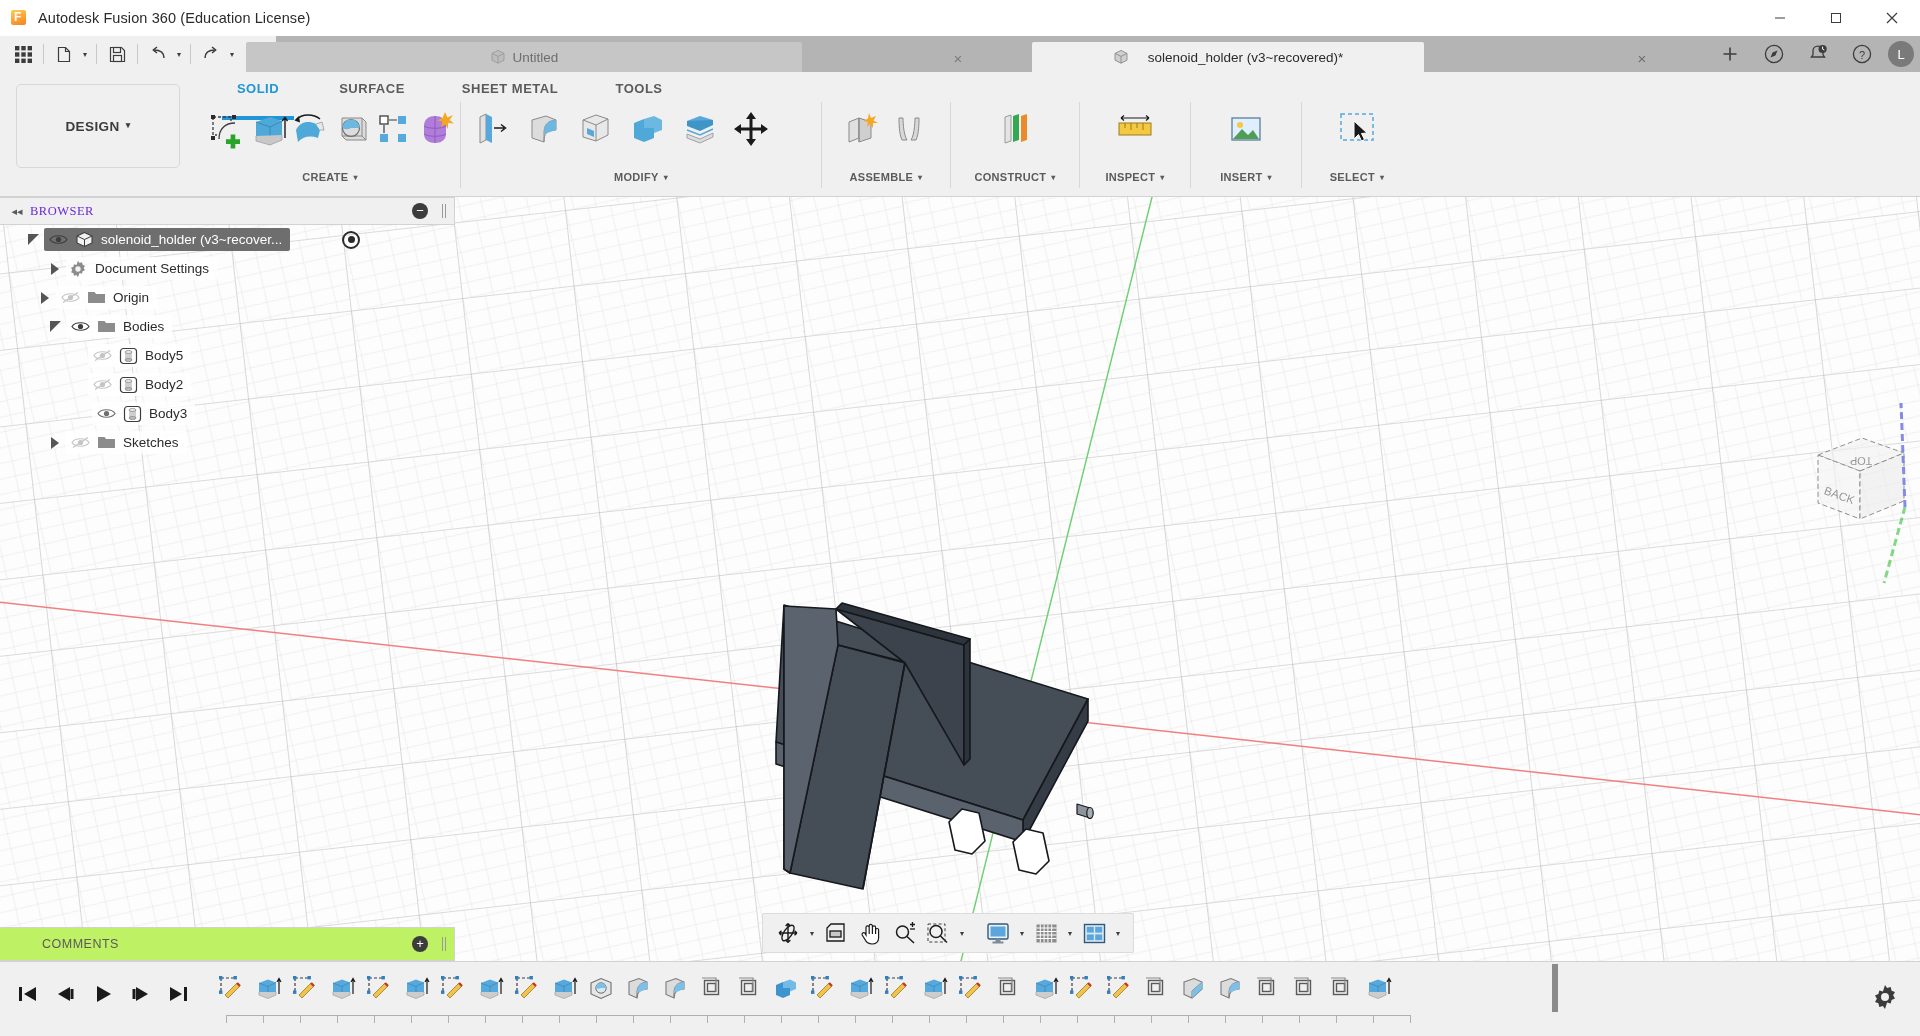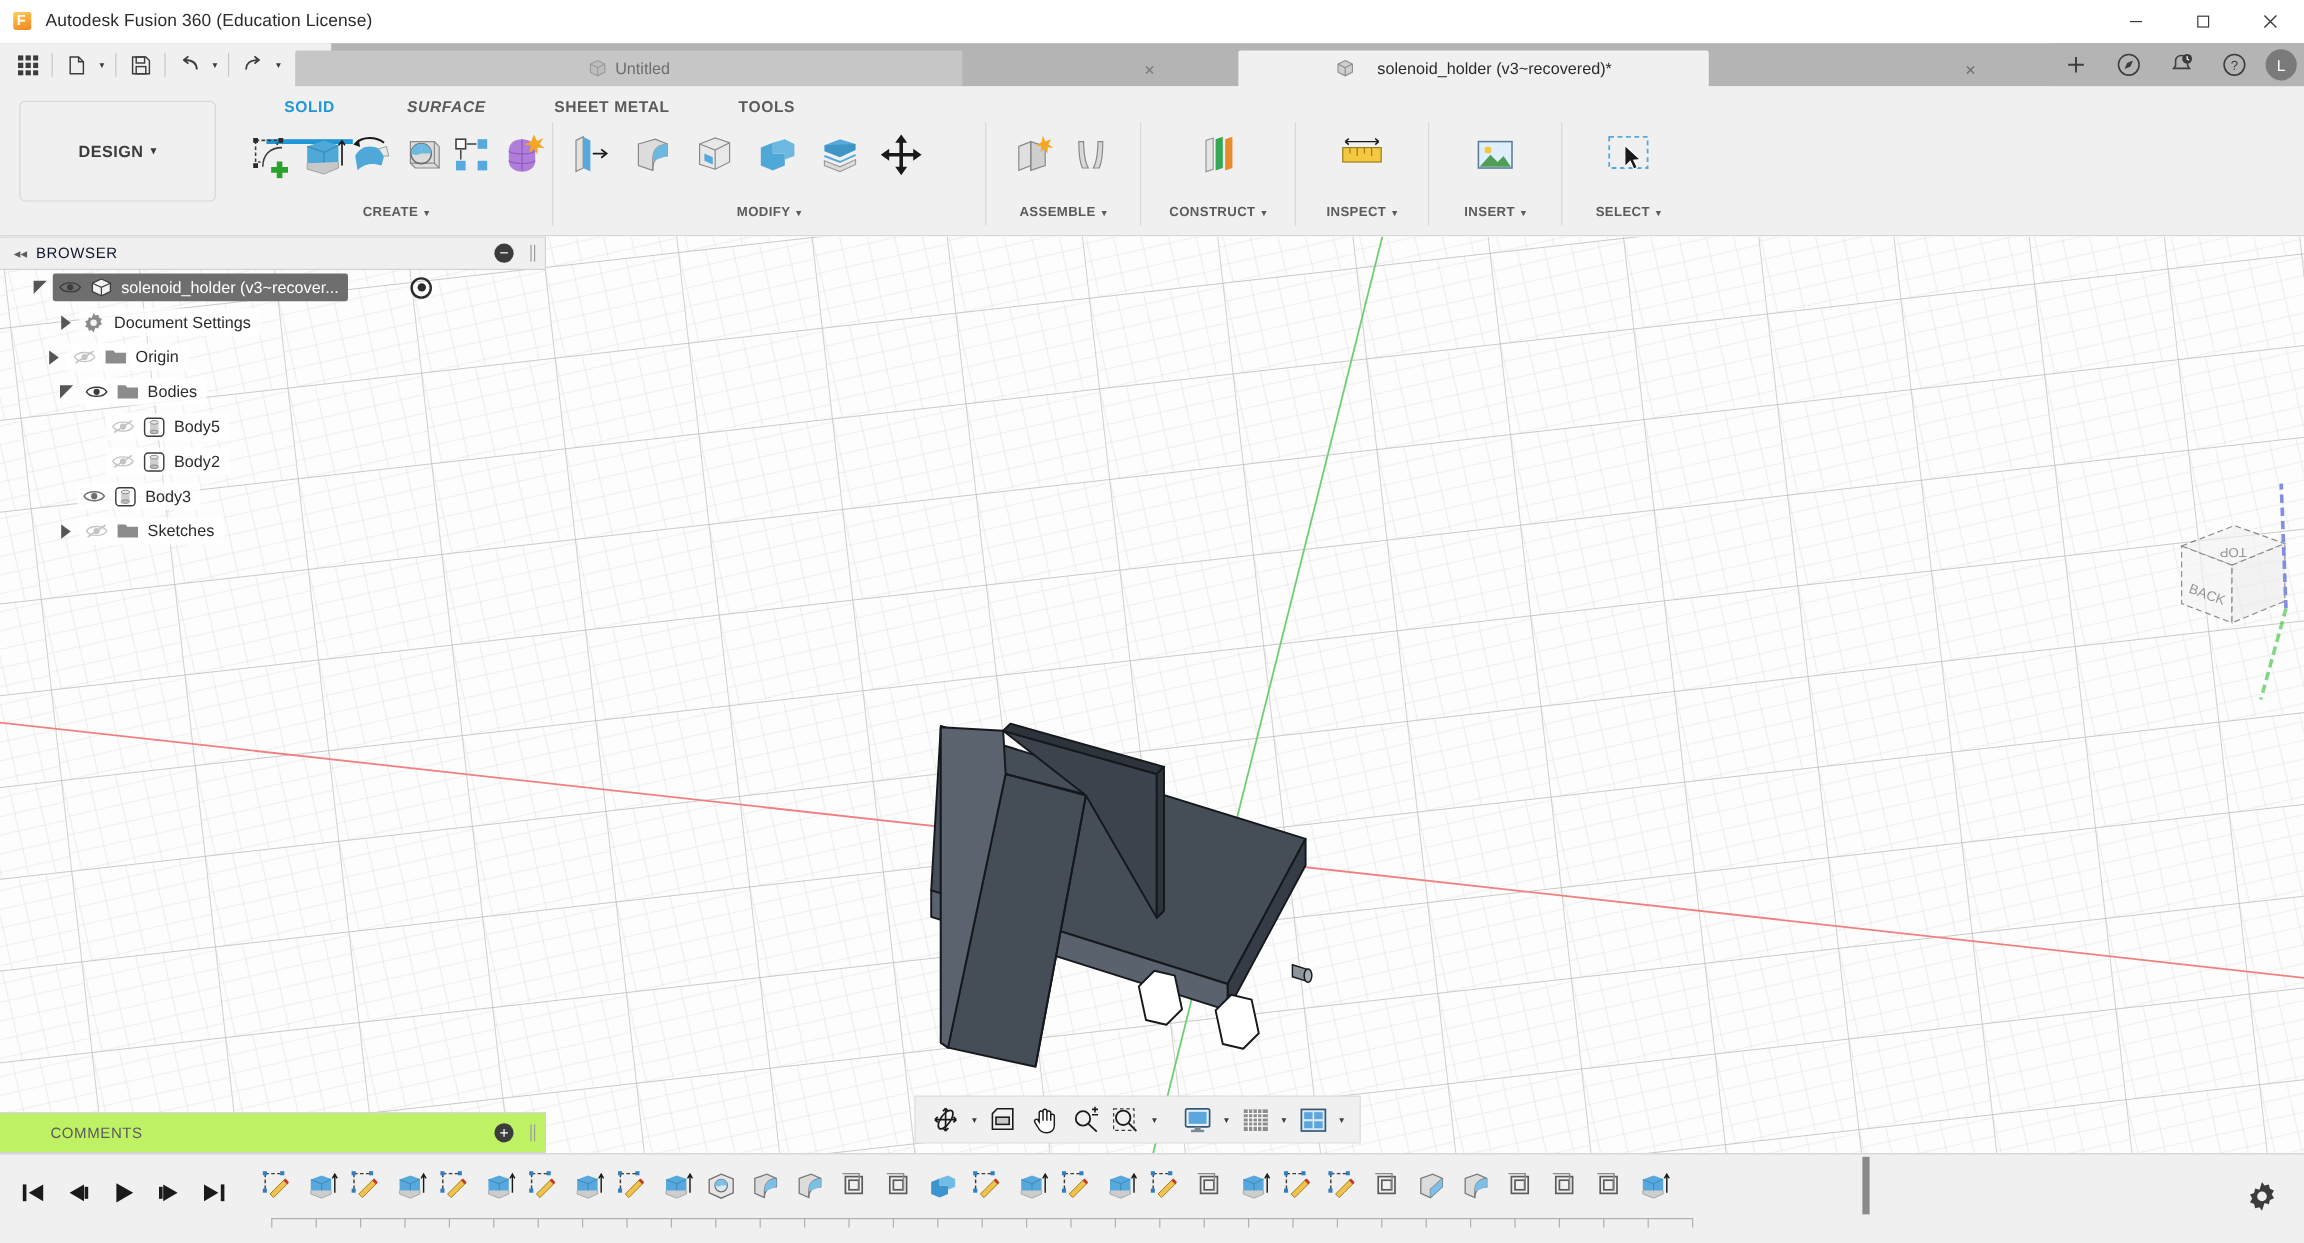--- a/index.html
+++ b/index.html
@@ -113,21 +113,21 @@
   }
 
   
   .browser {
     position:absolute; left: 0; top: 0; width: 455px; height: 28px;
     background: #f0f0f0; border: 1px solid #d2d2d2; border-left:none;
     display:flex; align-items:center; z-index: 30;
   }
   .br-collapse { width:26px; display:flex;align-items:center;justify-content:center;
      color:#5b5b5b; font-size:11px; margin-left:4px;}
-  .br-title { font-size:12.5px; color:#0f172a; letter-spacing:.5px; font-weight:normal;}
+  .br-title { font-size:12.5px; color:#6d28d9; letter-spacing:.5px; font-weight:normal;font-family:Liberation Serif, serif;}
   .br-min { position:absolute; right: 26px; width:16px;height:16px;border-radius:50%;
      background:#3c3c3c; color:#fff; display:flex;align-items:center;justify-content:center;
      font-size:13px; line-height:10px;}
   .br-grip { position:absolute; right: 8px; width:4px;height:14px;
      border-left:1px solid #9a9a9a; border-right:1px solid #9a9a9a;}
 
   .tree { position:absolute; left:0; top:28px; width: 455px; z-index:25; font-size:13.5px; }
   .trow { display:flex; align-items:center; height: 29px; position:relative; }
   .tw { display:inline-flex; align-items:center; height:23px; background:rgba(255,255,255,.80);
      border-radius:2px; padding-right:8px;}
@@ -329,21 +329,21 @@
     <div class="designbox">
       <span>DESIGN</span>
       <span class="car">▾</span>
     </div>
 
     <div class="rtabs">
       <div class="rtab active" style="width:100px;position:relative;">
         <span>SOLID</span>
         <div style="position:absolute;left:14px;right:14px;bottom:-20px;height:4px;background:#2196d6;"></div>
       </div>
-      <div class="rtab" style="width:128px;font-style:italic;">
+      <div class="rtab" style="width:128px;">
         <span>SURFACE</span>
       </div>
       <div class="rtab" style="width:148px;">
         <span>SHEET METAL</span>
       </div>
       <div class="rtab" style="width:110px;">
         <span>TOOLS</span>
       </div>
     </div>
 
@@ -764,21 +764,21 @@
                 <rect x="1.5" y="1.5" width="16" height="15" rx="3" fill="#fff" stroke="#3c3c3c" stroke-width="1.2"></rect>
                 <path d="M6 5 h7 v8 h-7 z" fill="#cfcfcf"></path>
                 <ellipse cx="9.5" cy="5" rx="3.5" ry="1.5" fill="#e8e8e8" stroke="#8a8a8a" stroke-width="0.8"></ellipse>
                 <ellipse cx="9.5" cy="13" rx="3.5" ry="1.5" fill="#bdbdbd" stroke="#8a8a8a" stroke-width="0.8"></ellipse>
               </svg>
           </div>
           <span class="tlabel">Body2</span>
         </div>
       </div>
 
-      <div class="trow" style="padding-left:64px;">
+      <div class="trow" style="padding-left:92px;">
         <div class="tw">
           <div class="eye">
             <svg width="19" height="13" viewBox="0 0 19 13">
                 <path d="M1 6.5 C4 1.5 15 1.5 18 6.5 C15 11.5 4 11.5 1 6.5Z" fill="none" stroke="#6e6e6e" stroke-width="1.2"></path>
                 <circle cx="9.5" cy="6.5" r="2.6" fill="#6e6e6e"></circle>
               </svg>
           </div>
           <div class="ficon">
             <svg width="19" height="18" viewBox="0 0 19 18">
                 <rect x="1.5" y="1.5" width="16" height="15" rx="3" fill="#fff" stroke="#3c3c3c" stroke-width="1.2"></rect>

